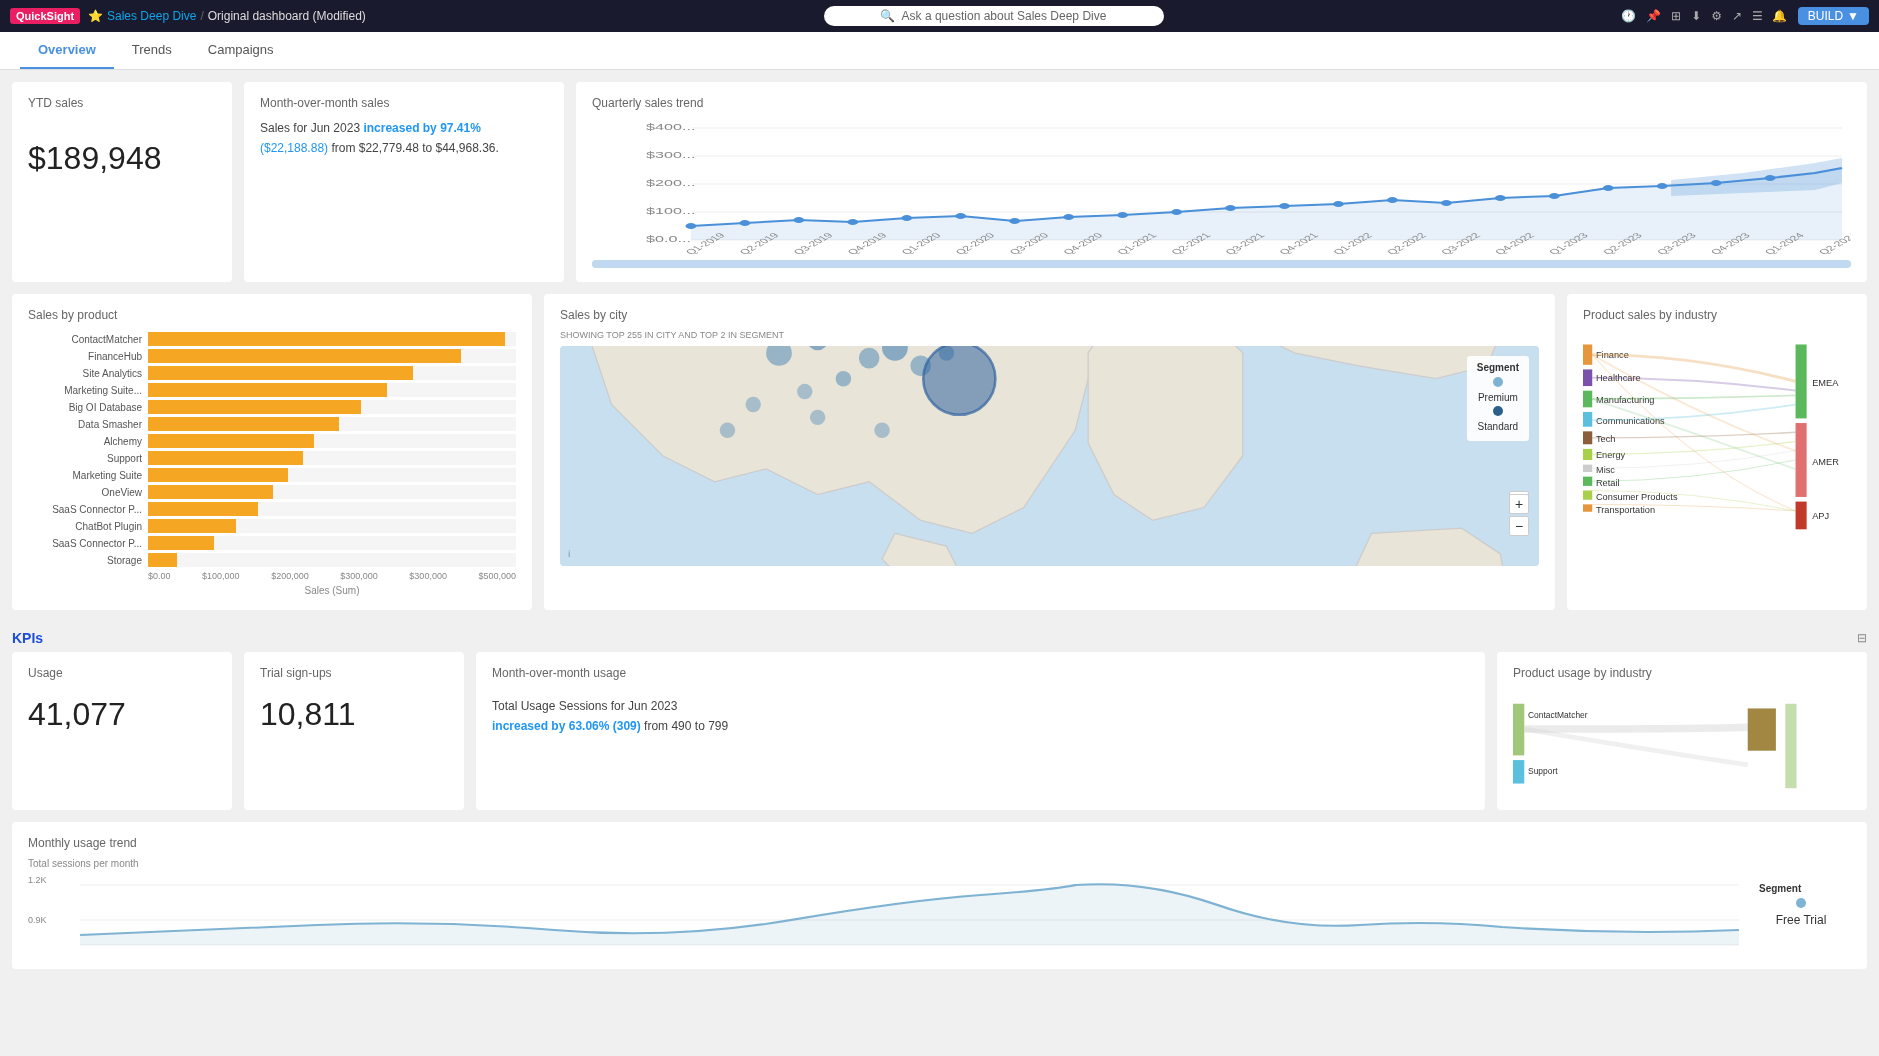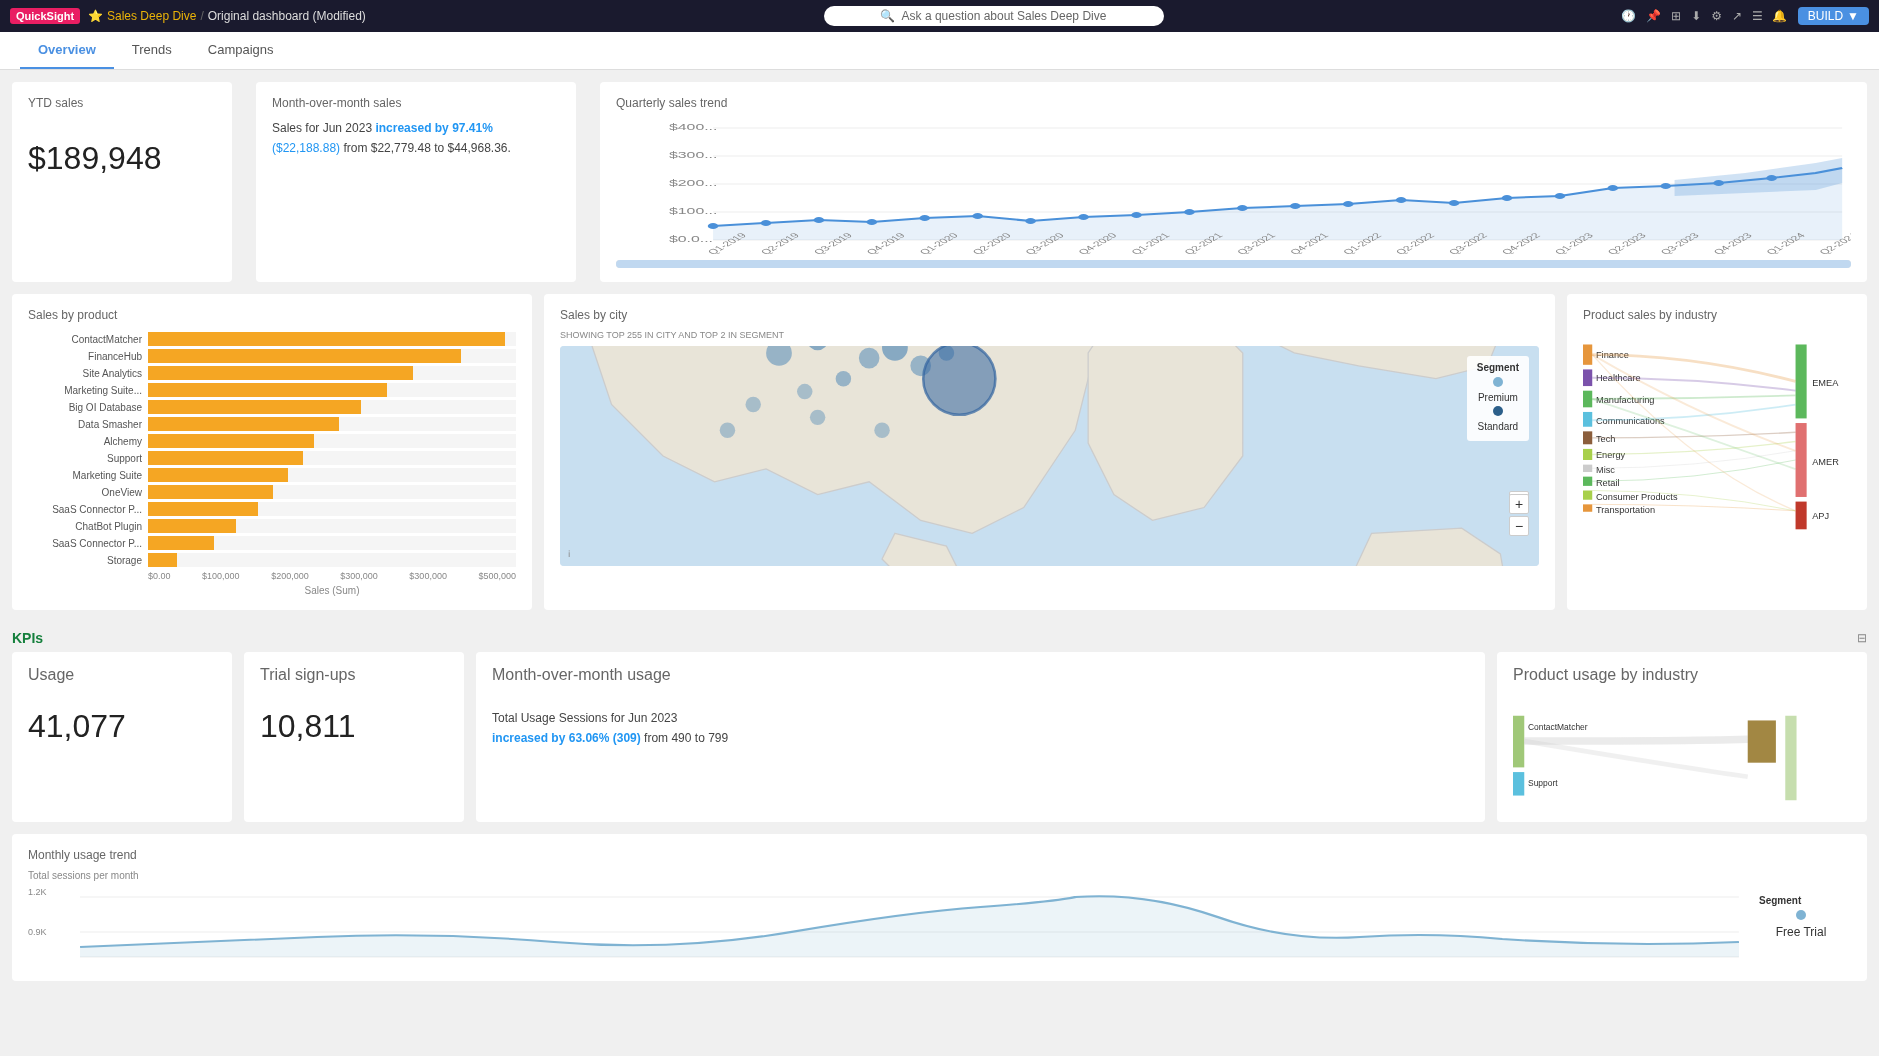--- a/index.html
+++ b/index.html
@@ -35,21 +35,21 @@
 
     
     .nav-tabs { background: #fff; border-bottom: 1px solid #ddd; padding: 0 20px; display: flex; gap: 0; }
     .nav-tab { padding: 10px 18px; font-size: 13px; cursor: pointer; border-bottom: 2px solid transparent; color: #555; }
     .nav-tab.active { border-bottom: 2px solid #4a90e2; color: #4a90e2; font-weight: 600; }
 
     
     .main { padding: 12px; background: #f0f0f0; }
 
     
-    .top-row { display: flex; gap: 24px; margin-bottom: 12px; justify-content: center; }
+    .top-row { display: flex; gap: 12px; margin-bottom: 12px; justify-content: center; }
 
     .card { background: #fff; border-radius: 4px; padding: 14px 16px; }
 
     
     .ytd-card { flex: 0 0 220px; }
     .card-title { font-size: 12px; color: #666; margin-bottom: 8px; font-weight: 500; }
     .ytd-value { font-size: 32px; font-weight: 300; color: #222; margin-top: 30px; }
 
     
     .mom-card { flex: 0 0 320px; }
@@ -92,24 +92,24 @@
     .map-info { position: absolute; left: 8px; bottom: 6px; font-size: 9px; color: #888; }
     .map-fullscreen { position: absolute; right: 10px; bottom: 55px; background: #fff; border: 1px solid #ccc; width: 20px; height: 20px; display: flex; align-items: center; justify-content: center; cursor: pointer; border-radius: 2px; font-size: 11px; }
 
     
     .industry-card { flex: 0 0 300px; }
     .sankey-area { position: relative; height: 250px; margin-top: 8px; overflow: hidden; }
 
     
     .kpi-section { background: #f0f0f0; }
     .kpi-header { display: flex; align-items: center; justify-content: space-between; padding: 8px 0 6px 0; }
-    .kpi-title { font-size: 14px; font-weight: 600; color: #15803d; }
+    .kpi-title { font-size: 14px; font-weight: 600; color: #1d4ed8; }
     .kpi-row { display: flex; gap: 12px; margin-bottom: 12px; }
     .kpi-card { background: #fff; border-radius: 4px; padding: 14px 16px; }
-    .kpi-label { font-size: 16px; color: #666; margin-bottom: 24px; }
+    .kpi-label { font-size: 12px; color: #666; margin-bottom: 16px; }
     .kpi-value { font-size: 32px; font-weight: 300; color: #222; }
     .kpi-usage { flex: 0 0 220px; }
     .kpi-active { flex: 0 0 220px; }
     .kpi-trial { flex: 0 0 220px; }
     .kpi-mom { flex: 1; }
     .kpi-industry { flex: 0 0 370px; }
     .mom-usage-text { font-size: 12px; color: #444; line-height: 1.7; }
 
     
     .monthly-row { display: flex; gap: 12px; }
@@ -119,21 +119,21 @@
     svg { display: block; }
   </style>
 </head>
 <body>
 
 <div class="top-bar">
   <div class="top-bar-left">
     <span class="qs-logo">QuickSight</span>
     <div class="breadcrumb">
       <span>⭐</span>
-      <span style="color:#eab308; cursor:pointer;">Sales Deep Dive</span>
+      <span style="color:#0ea5e9; cursor:pointer;">Sales Deep Dive</span>
       <span style="color:#666;">/</span>
       <span style="color:#ddd;">Original dashboard (Modified)</span>
     </div>
   </div>
   <div class="search-bar">
     <span style="color:#888;">🔍</span>
     <span style="color:#666; font-size:12px;">Ask a question about Sales Deep Dive</span>
   </div>
   <div class="top-bar-right">
     <span style="color:#aaa;">🕐</span>

